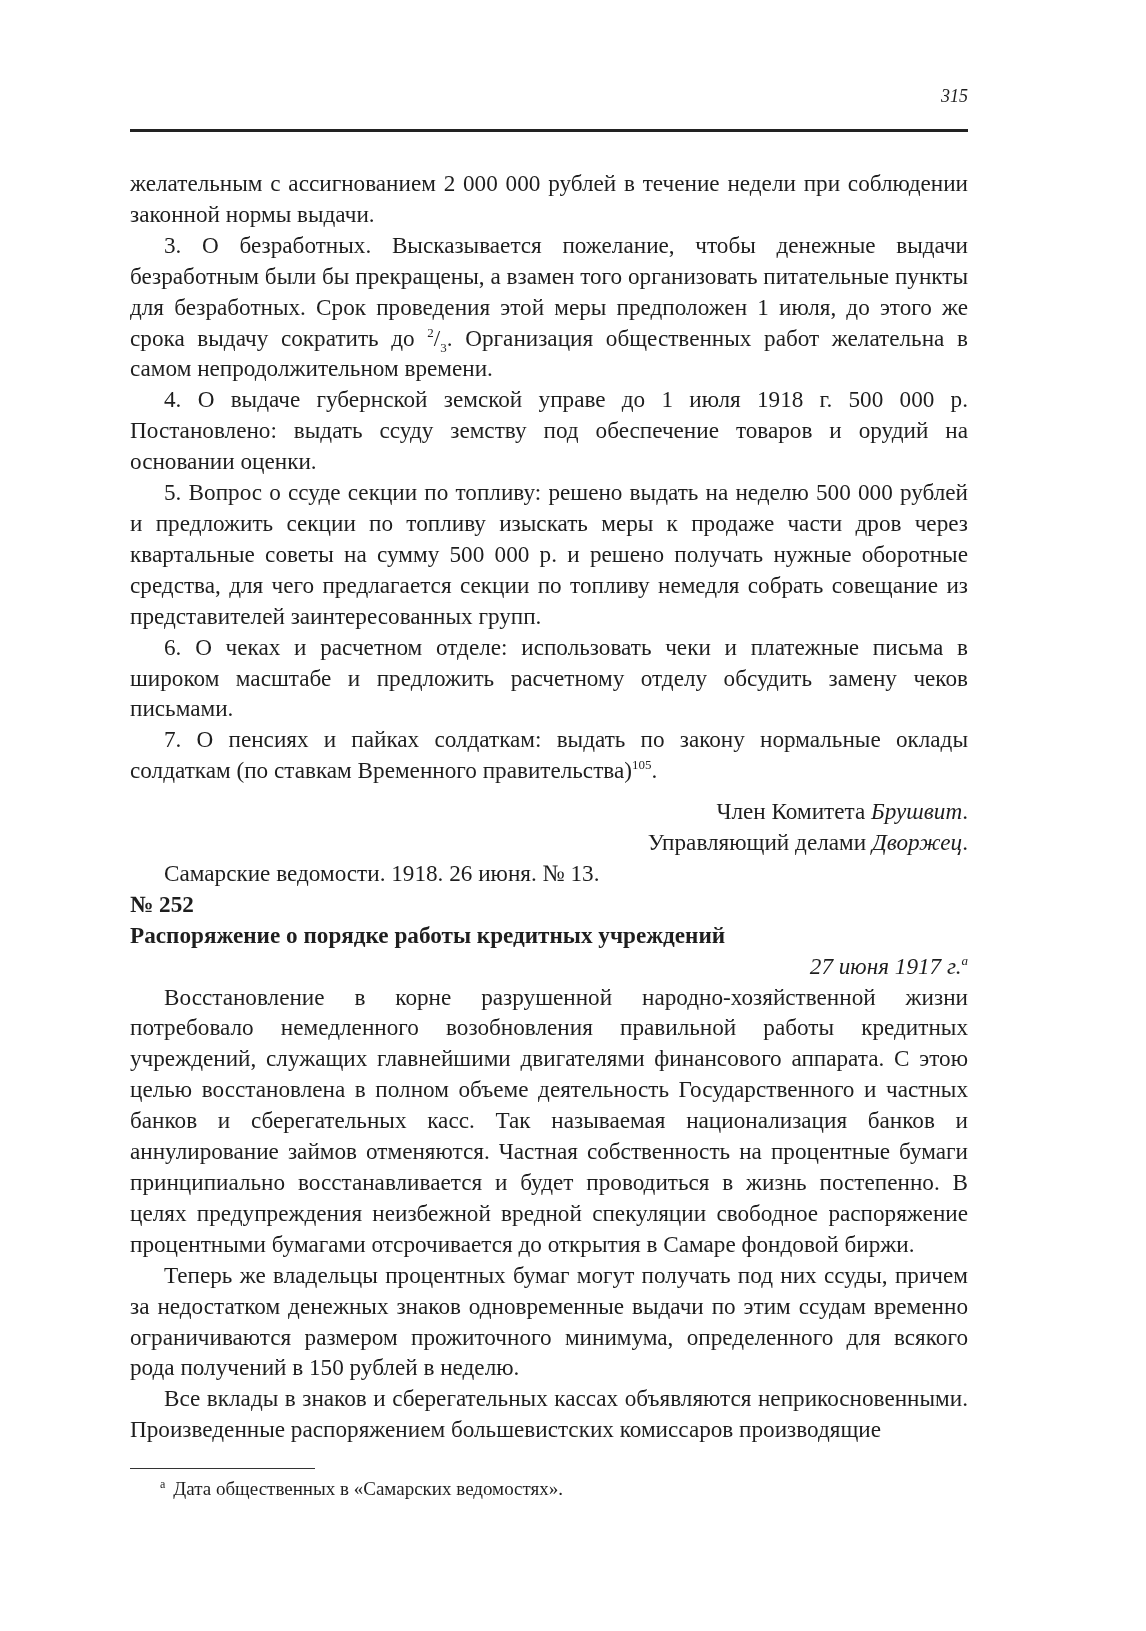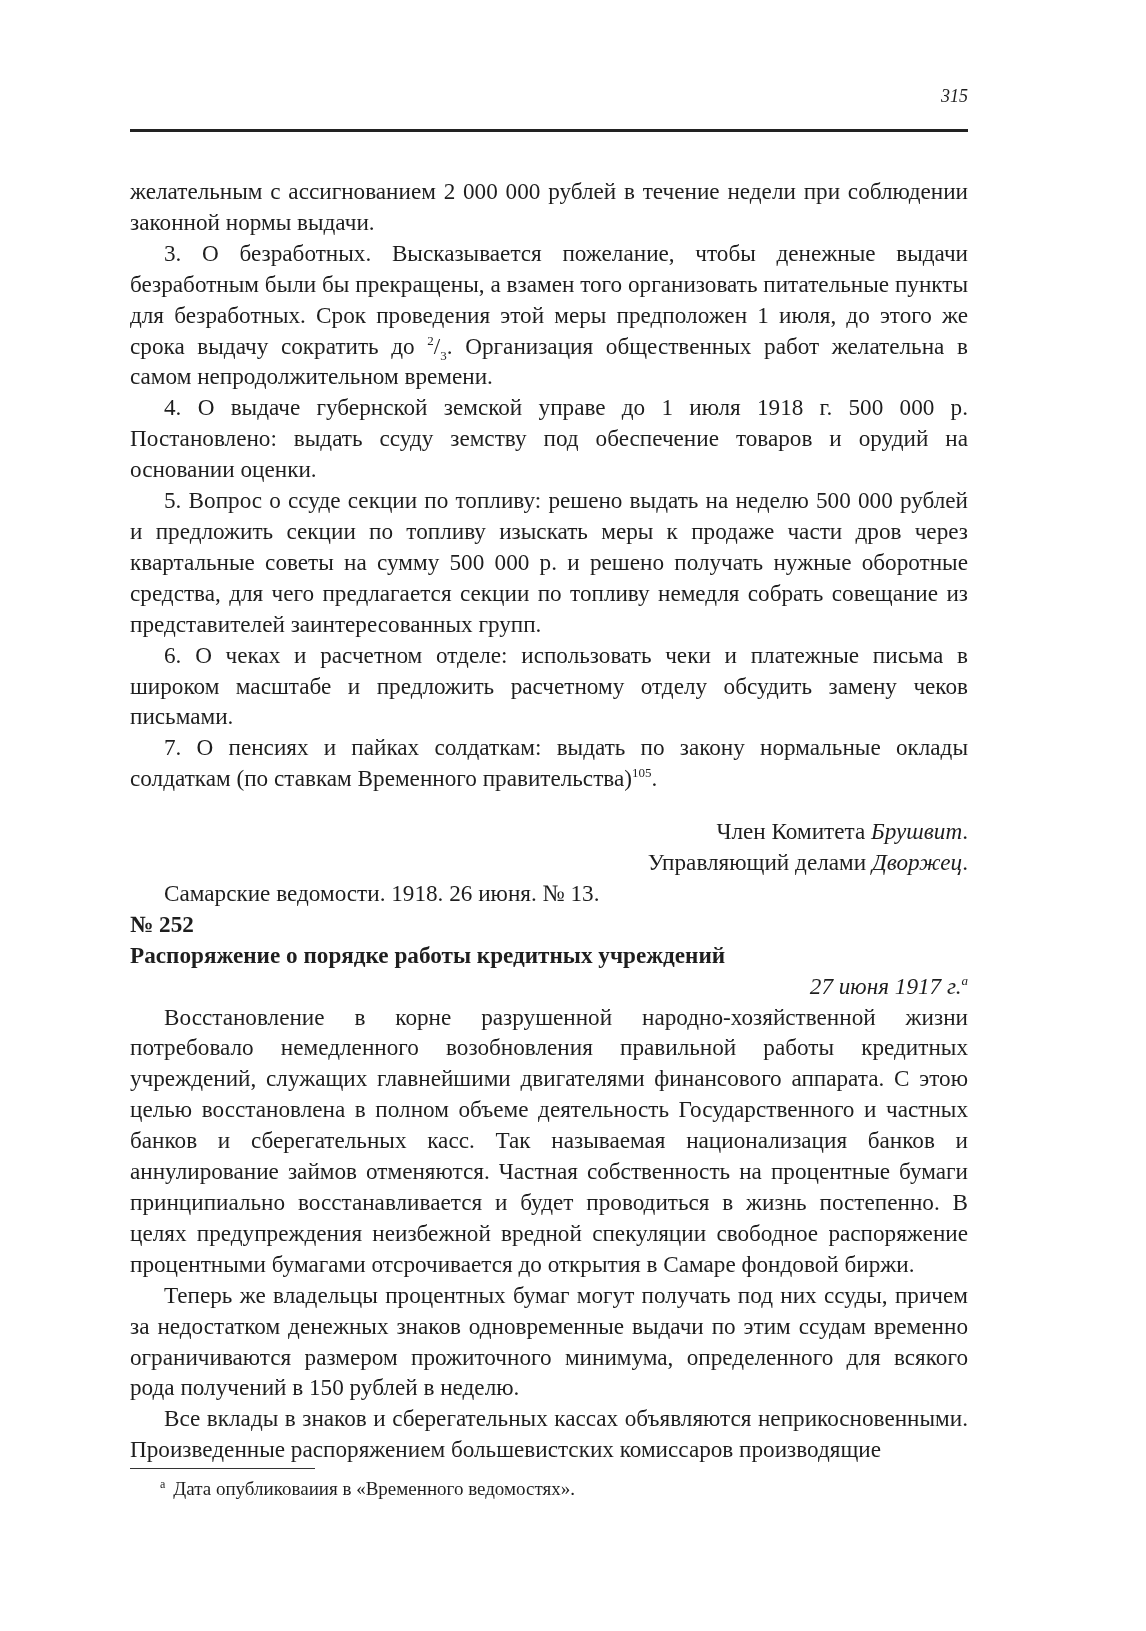--- a/index.html
+++ b/index.html
@@ -1,26 +1,26 @@
 <!DOCTYPE html>
 <html><head>
 <meta charset="utf-8">
 <style>
   html, body { margin: 0; padding: 0; background: #ffffff; }
   body { width: 1146px; height: 1631px; position: relative; overflow: hidden;
          font-family: "Liberation Serif", "DejaVu Serif", serif; color: #1e1e1e; }
   .page-number { position: absolute; top: 86px; right: 178px; font-size: 18px; font-style: italic; }
   .header-rule { position: absolute; top: 129px; left: 130px; width: 838px; height: 3px; background: #222; }
-  .body-col { position: absolute; left: 130px; top: 176px; width: 838px; font-size: 23.2px; line-height: 30.9px; text-align: justify; }
+  .body-col { position: absolute; left: 130px; top: 168px; width: 838px; font-size: 23.2px; line-height: 30.9px; text-align: justify; }
   .body-col p { margin: 0; }
   .indent { text-indent: 34px; }
   .sup { font-size: 13px; vertical-align: super; line-height: 0; }
   .sub { font-size: 13px; vertical-align: sub; line-height: 0; }
   .sig { text-align: right; }
-  .sig-block { margin-top: 22px; }
+  .sig-block { margin-top: 10px; }
   .source { margin-top: 20px; text-indent: 34px; }
   .doc-num { font-weight: bold; margin-top: 44px; }
   .doc-title { font-weight: bold; }
   .doc-date { text-align: right; font-style: italic; margin-top: 10px; margin-bottom: 16px; }
   .footnote-rule { position: absolute; left: 130px; top: 1468px; width: 185px; height: 1px; background: #333; }
   .footnote { position: absolute; left: 160px; top: 1477px; font-size: 19px; }
   .footnote .fn-mark { font-size: 12px; vertical-align: super; margin-right: 8px; }
 </style>
 </head>
 <body>
@@ -47,13 +47,13 @@
   <p class="doc-num">№ 252</p>
   <p class="doc-title">Распоряжение о порядке работы кредитных учреждений</p>
   <p class="doc-date"><span>27 июня 1917 г.</span><span class="sup">а</span></p>
 
   <p class="indent">Восстановление в корне разрушенной народно-хозяйственной жизни потребовало немедленного возобновления правильной работы кредитных учреждений, служащих главнейшими двигателями финансового аппарата. С этою целью восстановлена в полном объеме деятельность Государственного и частных банков и сберегательных касс. Так называемая национализация банков и аннулирование займов отменяются. Частная собственность на процентные бумаги принципиально восстанавливается и будет проводиться в жизнь постепенно. В целях предупреждения неизбежной вредной спекуляции свободное распоряжение процентными бумагами отсрочивается до открытия в Самаре фондовой биржи.</p>
   <p class="indent">Теперь же владельцы процентных бумаг могут получать под них ссуды, причем за недостатком денежных знаков одновременные выдачи по этим ссудам временно ограничиваются размером прожиточного минимума, определенного для всякого рода получений в 150 рублей в неделю.</p>
   <p class="indent">Все вклады в знаков и сберегательных кассах объявляются неприкосновенными. Произведенные распоряжением большевистских комиссаров производящие</p>
 </div>
 
 <div class="footnote-rule"></div>
-<div class="footnote"><span class="fn-mark">а</span><span>Дата опубликоваиия в «Временного ведомостях».</span></div>
+<div class="footnote"><span class="fn-mark">а</span><span>Дата общественных в «Самарских ведомостях».</span></div>
 
 </body></html>

